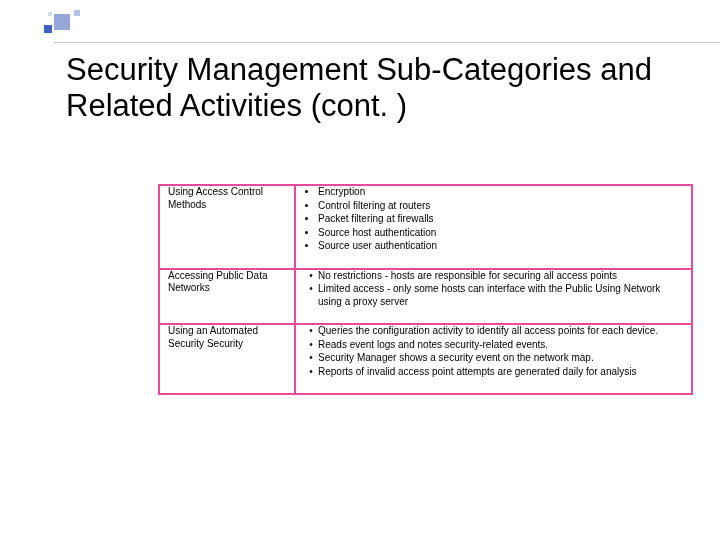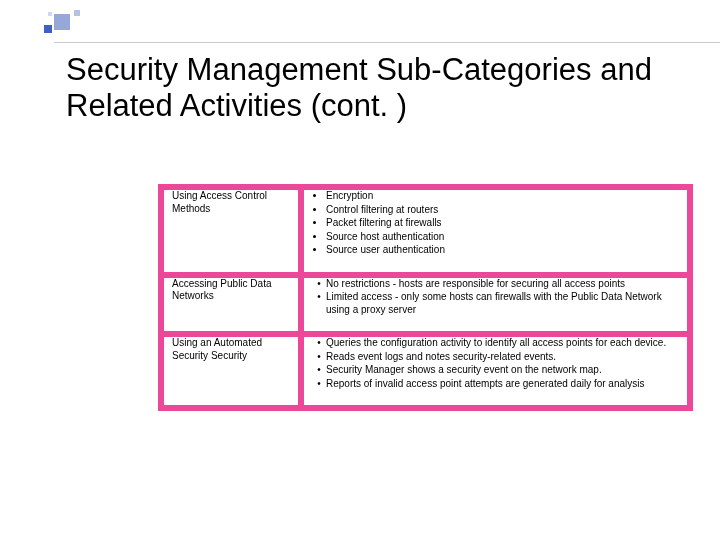--- a/index.html
+++ b/index.html
@@ -80,21 +80,21 @@
     position: absolute;
     left: 126px;
     top: 184px;
     width: 535px;
   }
   table.sec {
     border-collapse: collapse;
     width: 100%;
   }
   table.sec td {
-    border: 6px solid #ec4899;
+    border: 2px solid #ec4899;
     vertical-align: top;
     padding: 0 8px 14px 8px;
     font-size: 10px;
     line-height: 1.25;
   }
   table.sec td.cat {
     width: 118px;
   }
   ul.bullets {
     margin: 0;
@@ -154,21 +154,21 @@
       </tr>
       <tr>
         <td class="cat">Accessing Public Data Networks</td>
         <td class="mixed">
           <div class="line">
                 <span class="dot">•</span>
                 <span class="txt">No restrictions - hosts are responsible for securing all access points</span>
               </div>
           <div class="line">
                 <span class="dot">•</span>
-                <span class="txt">Limited access - only some hosts can firewalls with the Public Data Network using a proxy server</span>
+                <span class="txt">Limited access - only some hosts can interface with the Public Using Network using a proxy server</span>
               </div>
         </td>
       </tr>
       <tr>
         <td class="cat">Using an Automated Security Security</td>
         <td class="mixed">
           <div class="line">
                 <span class="dot">•</span>
                 <span class="txt">Queries the configuration activity to identify all access points for each device.</span>
               </div>

